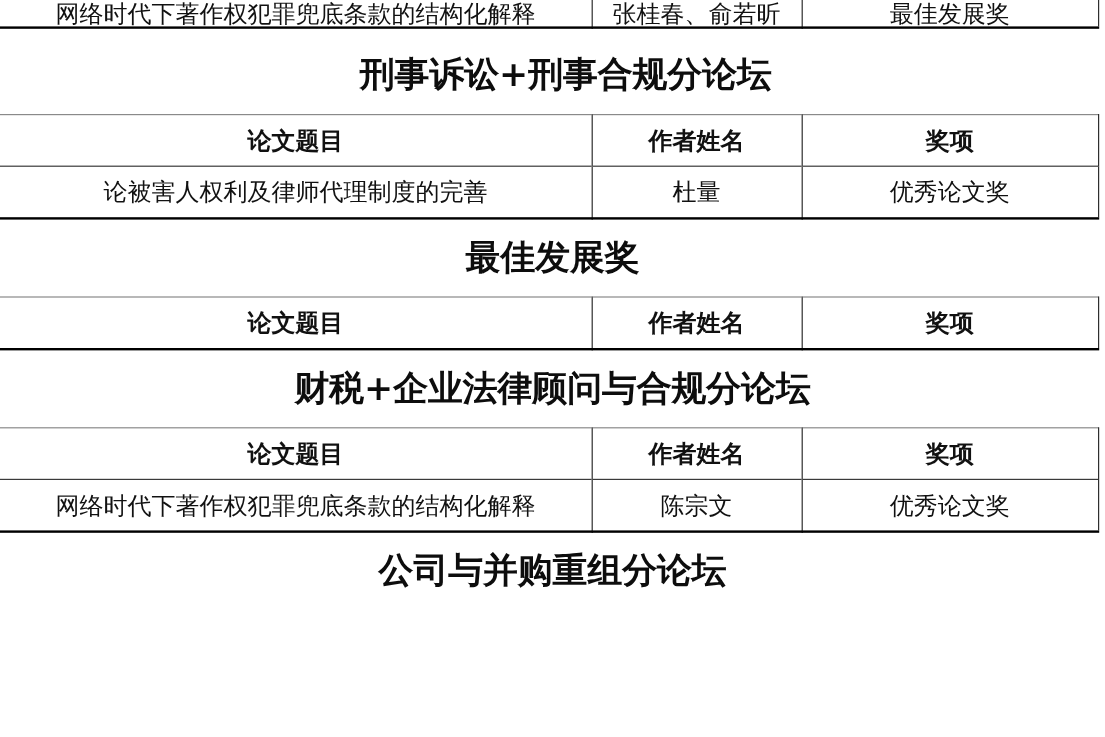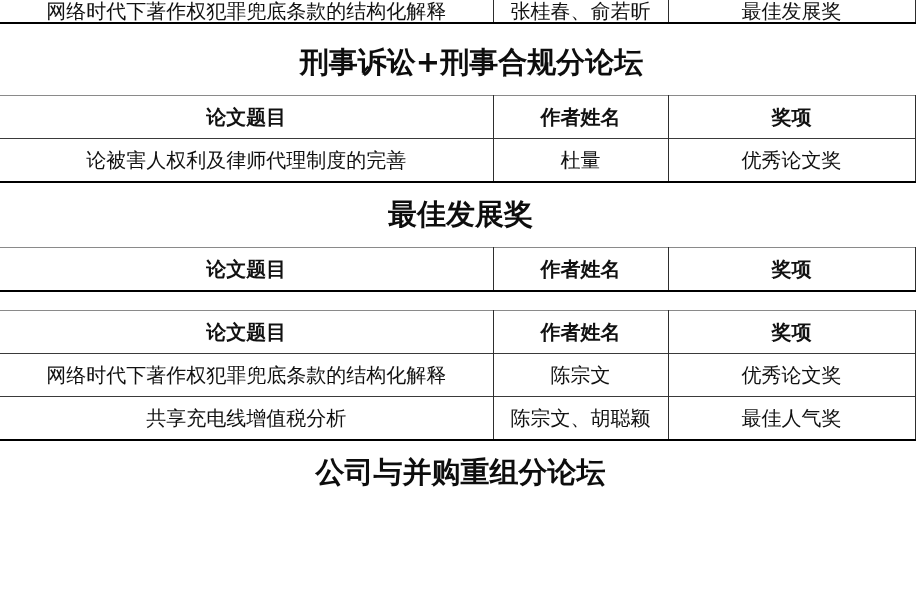--- a/index.html
+++ b/index.html
@@ -107,40 +107,36 @@
       </colgroup>
     <tbody>
         <tr>
       <th>论文题目</th>
       <th>作者姓名</th>
       <th>奖项</th>
     </tr>
   </tbody>
     </table>
 
+  <div class="sec-title">财税+企业法律顾问与合规分论坛</div>
   <table class="award-table">
     <colgroup>
         <col style="width:493px">
         <col style="width:175px">
         <col style="width:247px">
       </colgroup>
     <tbody>
         <tr>
       <th>论文题目</th>
       <th>作者姓名</th>
       <th>奖项</th>
     </tr>
     <tr>
       <td>网络时代下著作权犯罪兜底条款的结构化解释</td>
       <td>陈宗文</td>
       <td>优秀论文奖</td>
     </tr>
-    <tr>
-      <td>共享充电线增值税分析</td>
-      <td>陈宗文、胡聪颖</td>
-      <td>最佳人气奖</td>
-    </tr>
   </tbody>
     </table>
 
   <div class="sec-title">公司与并购重组分论坛</div>
 
 </div>
 
 </body></html>

